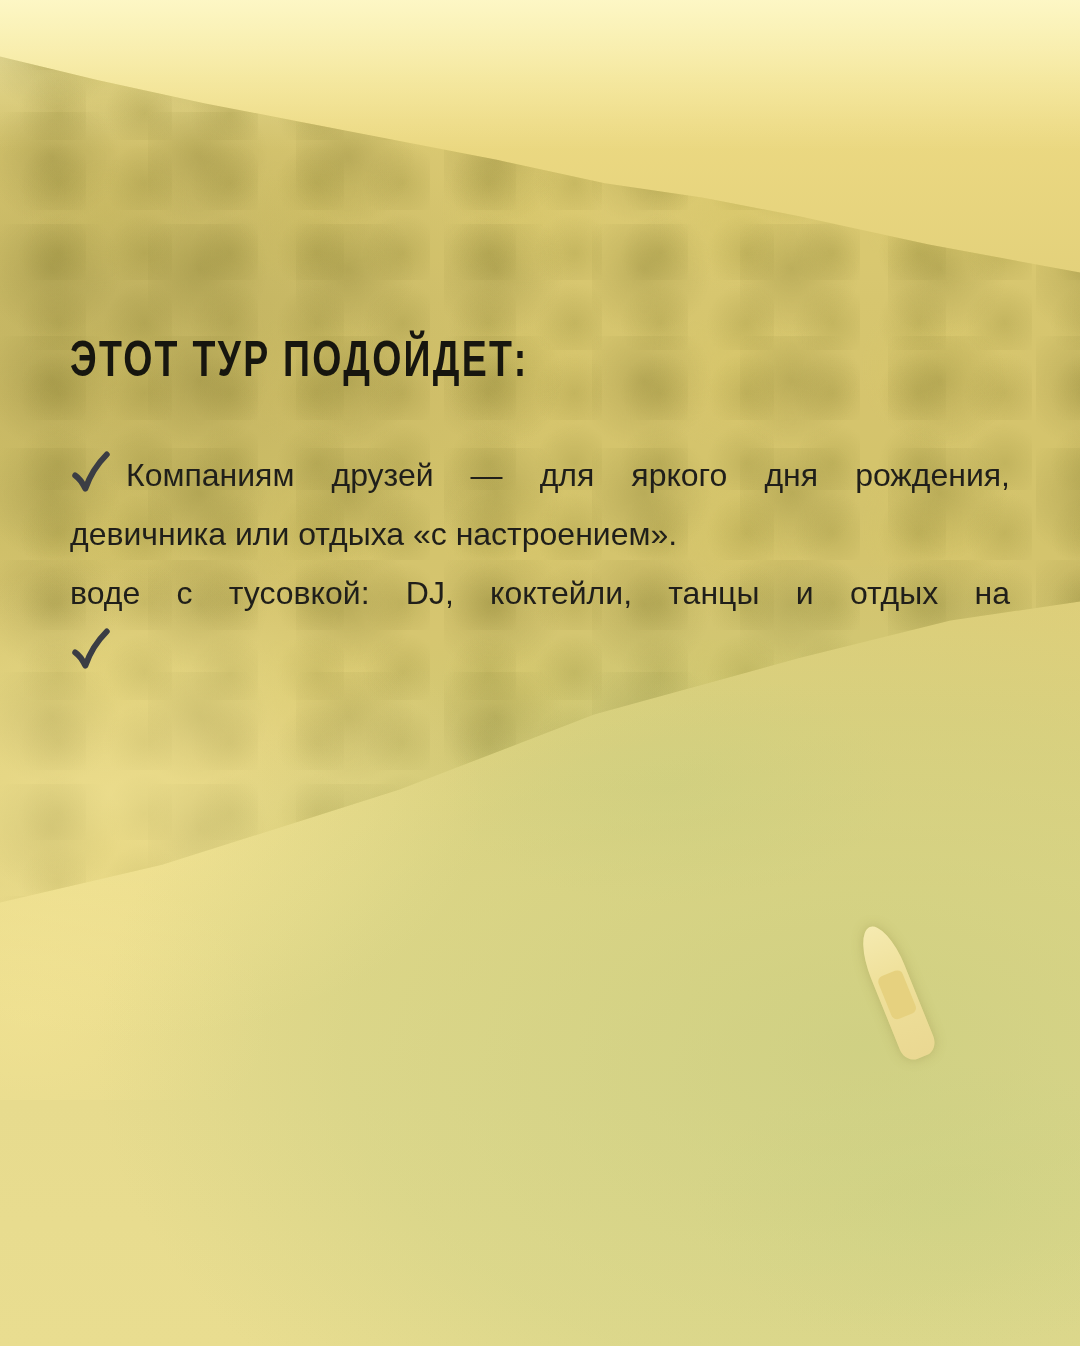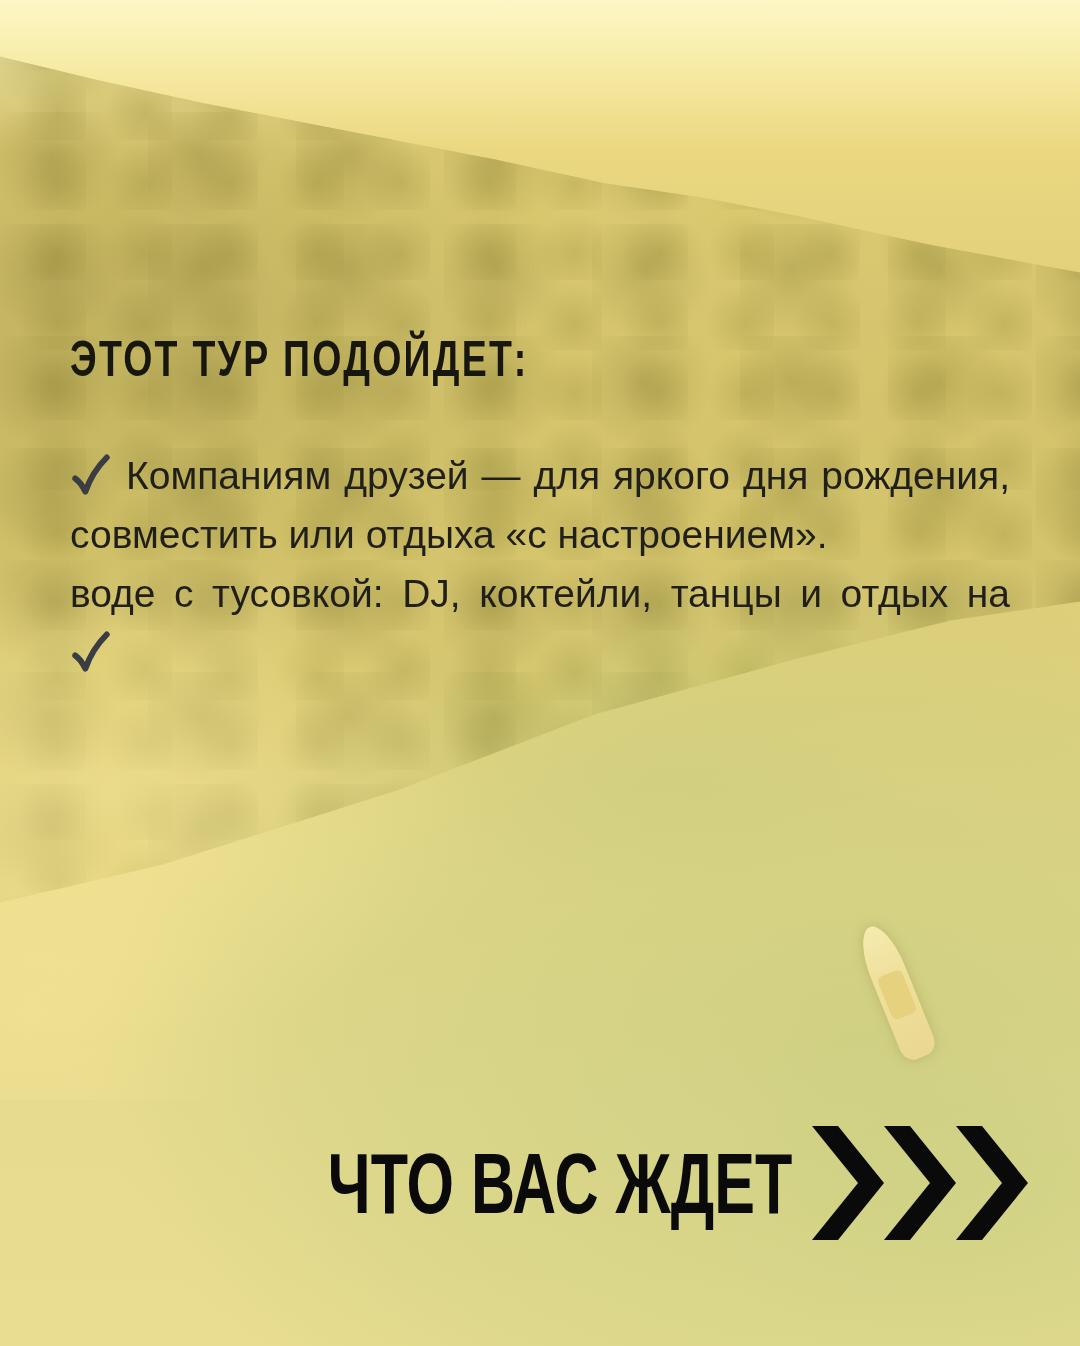--- a/index.html
+++ b/index.html
@@ -40,21 +40,21 @@
     border-radius:55% 55% 40% 40%/38% 38% 12% 12%;
     box-shadow:0 0 12px rgba(140,130,60,.35);}
   .boat-canopy{position:absolute;left:5px;top:50px;width:26px;height:46px;
     background:#e6d17f;border-radius:6px;}
   
   .heading{position:absolute;left:70px;top:330px;margin:0;
     font-size:50px;font-weight:bold;letter-spacing:3px;color:#17160f;
     transform:scaleX(.75);transform-origin:left center;white-space:nowrap;}
   
   .list{position:absolute;left:70px;top:446px;width:940px;
-    color:#201f1a;font-size:39px;line-height:59px;}
+    color:#201f1a;font-size:32px;line-height:59px;}
   .item{margin:0;}
   .ln{display:block;text-align:justify;}
   .ln.just{text-align-last:justify;-moz-text-align-last:justify;}
   .check{width:42px;height:42px;margin-right:14px;vertical-align:-7px;}
   .check path{stroke:#3b3d44;stroke-width:3.4;fill:none;stroke-linecap:round;stroke-linejoin:round;}
   
   .cta-row{position:absolute;top:1124px;right:52px;height:118px;
     display:flex;align-items:center;gap:20px;}
   .cta-label{font-size:86px;font-weight:bold;color:#0a0a0a;white-space:nowrap;
     transform:scaleX(.71);transform-origin:right center;}
@@ -76,38 +76,30 @@
   </div>
 
   <h1 class="heading">ЭТОТ ТУР ПОДОЙДЕТ:</h1>
 
   <div class="list">
 
     <p class="item">
       <span class="ln just"><svg class="check" viewBox="0 0 24 24">
             <path d="M3,14 Q6,16 8.8,21.5 Q12.5,10.5 21,2"></path>
           </svg><span>Компаниям друзей — для яркого дня рождения,</span></span>
-      <span class="ln"><span>совместить или отдыха «с настроением».</span></span>
+      <span class="ln"><span>девичника или отдыха «с настроением».</span></span>
     </p>
 
 
     <p class="item">
       <span class="ln just"><span>воде с тусовкой: DJ, коктейли, танцы и отдых на</span></span>
     </p>
 
     <p class="item">
       <span class="ln just"><svg class="check" viewBox="0 0 24 24">
             <path d="M3,14 Q6,16 8.8,21.5 Q12.5,10.5 21,2"></path>
           </svg></span>
     </p>
 
   </div>
 
-  <div class="cta-row">
-    <div class="cta-label">ЧТО ВАС ЖДЕТ</div>
-    <svg class="cta-arrows" viewBox="0 0 216 114">
-      <path d="M0,0 L26,0 L72,57 L26,114 L0,114 L46,57 Z"></path>
-      <path d="M72,0 L98,0 L144,57 L98,114 L72,114 L118,57 Z"></path>
-      <path d="M144,0 L170,0 L216,57 L170,114 L144,114 L190,57 Z"></path>
-    </svg>
-  </div>
 
 </div>
 
 </body></html>

